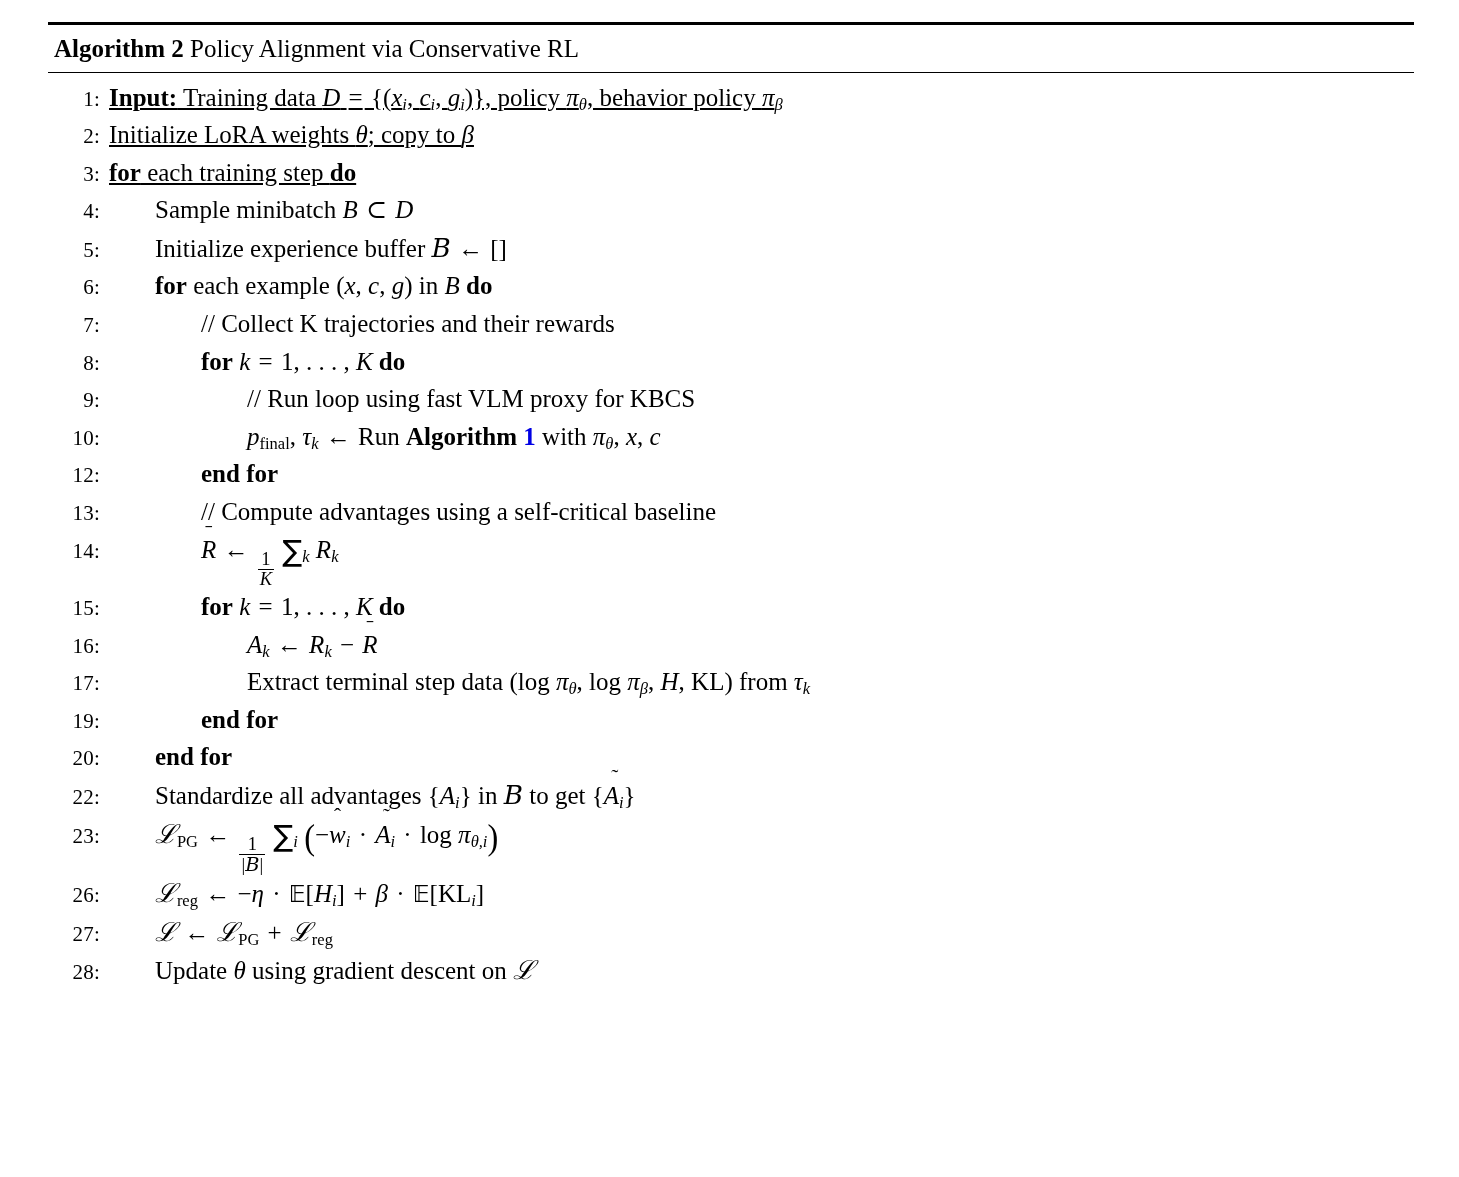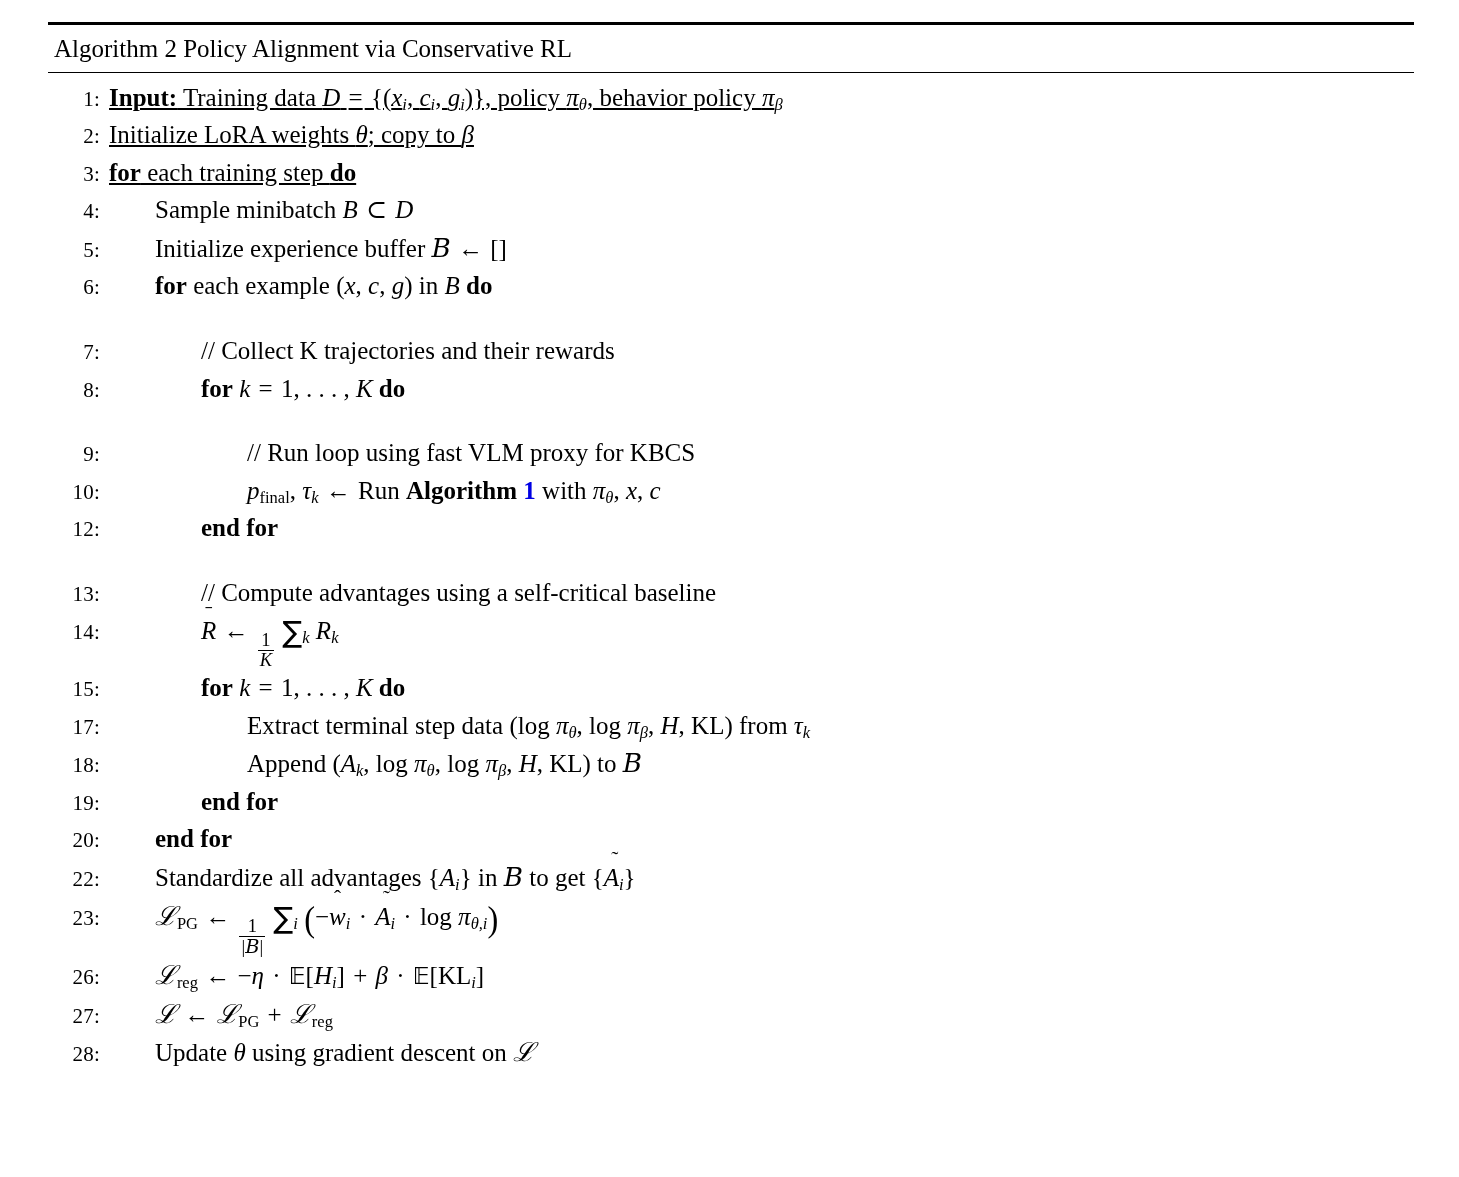--- a/index.html
+++ b/index.html
@@ -32,21 +32,21 @@
     border-top: 1.5px solid #000;
     margin: 0;
   }
 
   .algo-title {
     font-size: 25px;
     line-height: 1.42;
     padding: 6px 2px 5px 6px;
     white-space: nowrap;
   }
-  .algo-title .kw { font-weight: normal; }
+  .algo-title .kw { font-weight: bold; }
 
   .algo-body {
     padding-top: 7px;
     padding-bottom: 7px;
   }
 
   .line {
     display: flex;
     align-items: baseline;
     font-size: 25px;
@@ -70,21 +70,21 @@
   .ind1 { padding-left: 46px; }
   .ind2 { padding-left: 92px; }
   .ind3 { padding-left: 138px; }
   .ind-sub { padding-left: 70px; }
 
   .kw { font-weight: bold; }
   .mi { font-style: italic; }
   .rm { font-style: normal; }
   .link { color: #0000e4; font-weight: bold; }
 
-  .cmt { font-style: normal; margin-top: 27px; }
+  .cmt { font-style: normal; }
 
   
   sub, sup {
     font-size: 0.66em;
     line-height: 0;
   }
   sub { vertical-align: -0.26em; }
   sup { vertical-align: 0.58em; }
 
   .cal {
@@ -233,30 +233,30 @@
             <span class="num rm">1</span>
             <span class="den mi">K</span>
           </span> <span class="sum">∑</span><span class="mi"><sub>k</sub></span> <span class="mi">R<sub>k</sub></span></span>
     </div>
 
     <div class="line">
       <span class="lineno">15:</span>
       <span class="content ind2"><span class="kw">for</span> <span class="mi">k</span> <span class="opsp">=</span> 1, . . . , <span class="mi">K</span> <span class="kw">do</span></span>
     </div>
 
+    <div class="line">
+      <span class="lineno">16:</span>
+      <span class="content ind3"><span class="mi">A<sub>k</sub></span> <span class="arrow">←</span> <span class="mi">R<sub>k</sub></span> <span class="opsp">−</span> <span class="ov mi"><span class="acc bar">̄</span>R</span></span>
+    </div>
 
     <div class="line">
       <span class="lineno">17:</span>
       <span class="content ind3">Extract terminal step data (log <span class="mi">π<sub>θ</sub></span>, log <span class="mi">π<sub>β</sub></span>, <span class="mi">H</span>, <span class="rm">KL</span>) from <span class="mi">τ<sub>k</sub></span></span>
     </div>
 
-    <div class="line">
-      <span class="lineno">18:</span>
-      <span class="content ind3">Append (<span class="mi">A<sub>k</sub></span>, log <span class="mi">π<sub>θ</sub></span>, log <span class="mi">π<sub>β</sub></span>, <span class="mi">H</span>, <span class="rm">KL</span>) to <span class="cal">𝐵</span></span>
-    </div>
 
     <div class="line">
       <span class="lineno">19:</span>
       <span class="content ind2"><span class="kw">end for</span></span>
     </div>
 
     <div class="line">
       <span class="lineno">20:</span>
       <span class="content ind1"><span class="kw">end for</span></span>
     </div>

